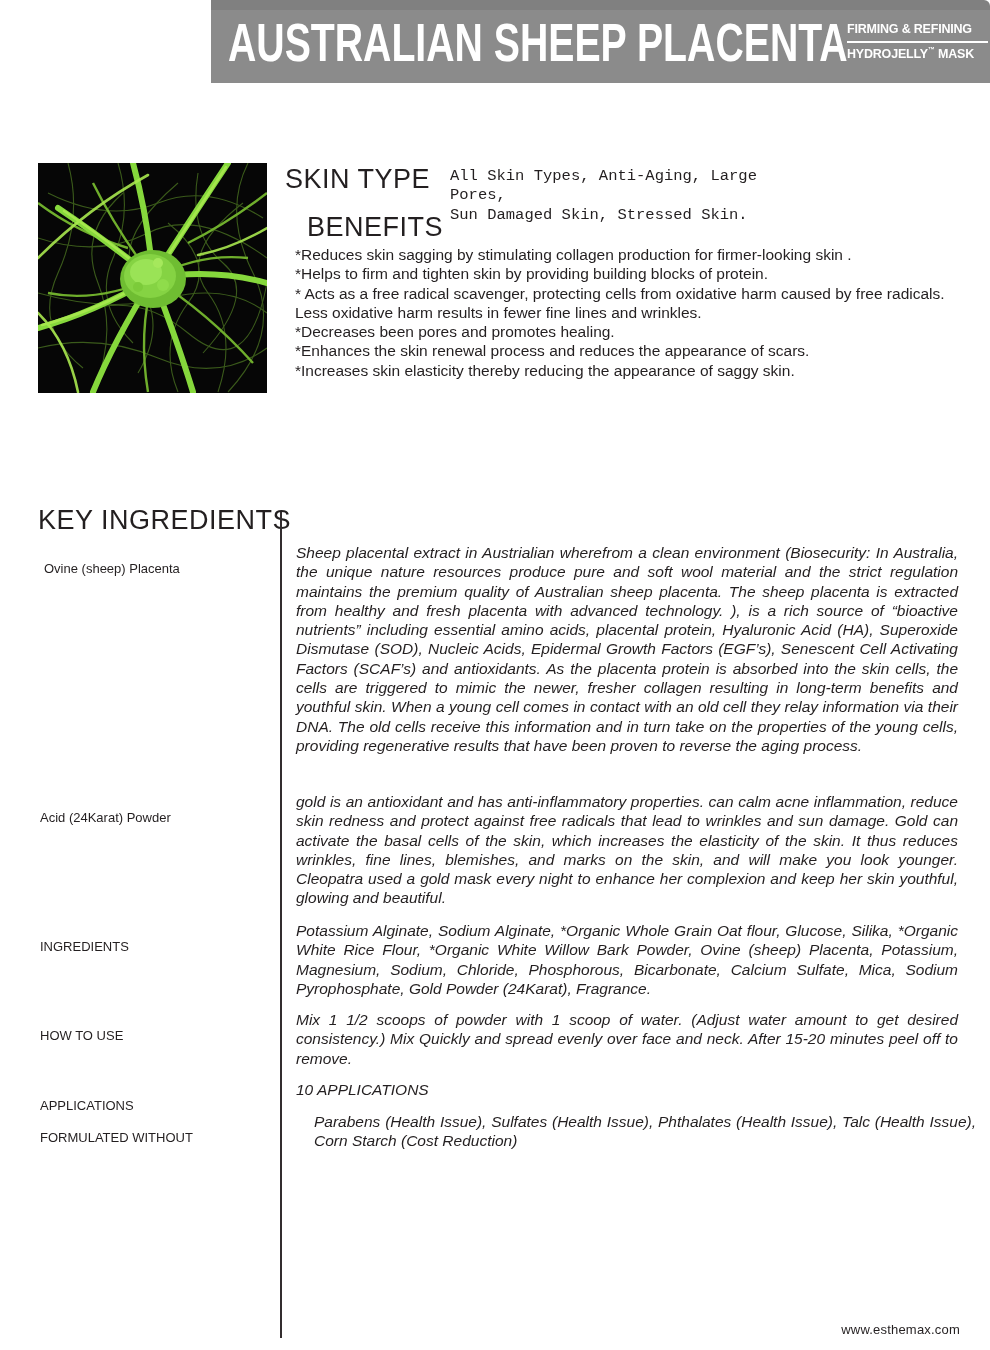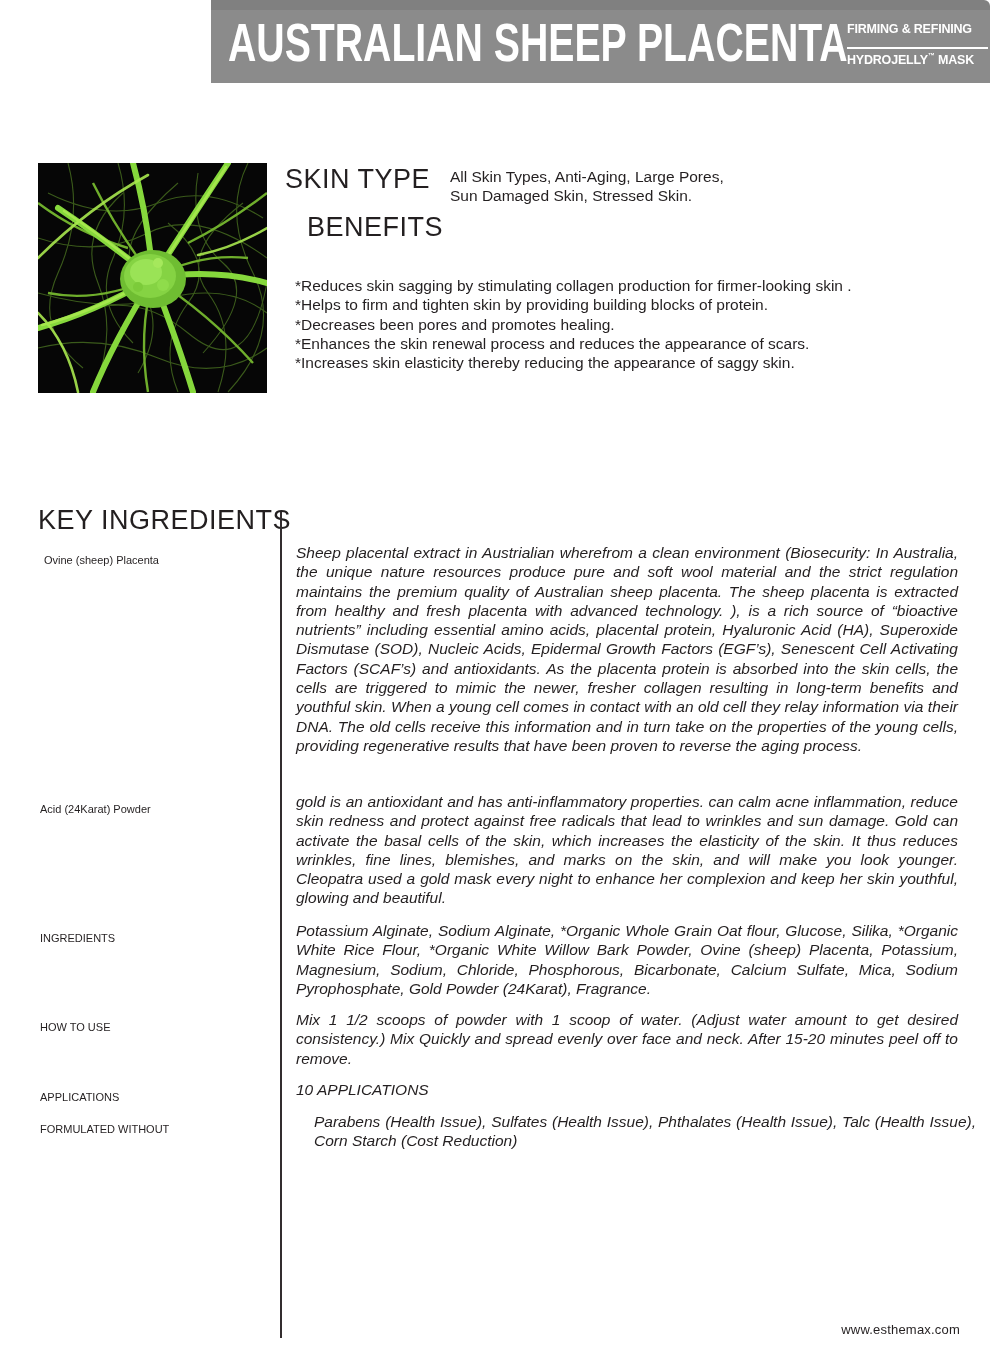--- a/index.html
+++ b/index.html
@@ -15,49 +15,49 @@
   .banner-title{
     position:absolute;left:17px;top:50%;transform:translateY(-50%) scaleX(.74);
     transform-origin:left center;white-space:nowrap;
     font-size:53px;font-weight:bold;color:#ffffff;letter-spacing:0;
   }
   .tagline{
     position:absolute;left:636px;top:22px;width:141px;color:#ffffff;
   }
   .tagline-line1{
     font-size:12.5px;font-weight:bold;letter-spacing:-.2px;white-space:nowrap;
-    padding-bottom:11px;border-bottom:2px solid #ffffff;
+    padding-bottom:5px;border-bottom:2px solid #ffffff;
   }
   .tagline-line2{
     font-size:12.5px;font-weight:bold;letter-spacing:-.2px;white-space:nowrap;
     padding-top:4px;
   }
   .tm{font-size:7px;vertical-align:top;position:relative;top:-1px;}
   
   .neuron{position:absolute;left:38px;top:163px;width:229px;height:230px;}
   
   .h-skin{position:absolute;left:285px;top:164px;font-size:27px;letter-spacing:.5px;}
   .h-benefits{position:absolute;left:307px;top:212px;font-size:27px;letter-spacing:.5px;}
   .h-key{position:absolute;left:38px;top:505px;font-size:27px;letter-spacing:.5px;}
   
   .skin-value{
     position:absolute;left:450px;top:167px;width:340px;
-    font-size:15.5px;line-height:19.3px;white-space:pre-line;
+    font-size:15.5px;line-height:19.3px;white-space:pre-line;font-family:Liberation Mono, monospace;
   }
   .benefits-list{
     position:absolute;left:295px;top:245px;width:678px;
-    font-size:15.5px;line-height:19.3px;margin-top:31px;
+    font-size:15.5px;line-height:19.3px;
   }
   
   .divider{
     position:absolute;left:280px;top:512px;width:2px;height:826px;background:#332d2f;
   }
   .ki-row{position:absolute;left:0;width:990px;}
   .ki-label{
-    position:absolute;left:40px;top:8px;width:232px;font-size:11px;line-height:19.3px;
+    position:absolute;left:40px;top:16px;width:232px;font-size:13px;line-height:19.3px;
   }
   .ki-row.first .ki-label{left:44px;}
   .ki-text{
     margin-left:296px;width:662px;font-size:15.5px;line-height:19.3px;
     text-align:justify;
     font-style:italic;
   }
   .ki-row.no-justify .ki-text{text-align:left;}
   .row1{top:543px;} .row2{top:792px;} .row3{top:921px;}
   .row4{top:1010px;} .row5{top:1080px;} .row6{top:1112px;padding-left:18px;}
@@ -135,20 +135,21 @@
   </svg>
 
   <div class="h-skin">SKIN TYPE</div>
   <div class="skin-value">All Skin Types, Anti-Aging, Large Pores,
 Sun Damaged Skin, Stressed Skin.</div>
 
   <div class="h-benefits">BENEFITS</div>
   <div class="benefits-list">
     <div>*Reduces skin sagging by stimulating collagen production for firmer-looking skin .</div>
     <div>*Helps to firm and tighten skin by providing building blocks of protein.</div>
+    <div>* Acts as a free radical scavenger, protecting cells from oxidative harm caused by free radicals.  Less oxidative harm results in fewer fine lines and wrinkles.</div>
     <div>*Decreases been pores and promotes healing.</div>
     <div>*Enhances the skin renewal process and reduces the appearance of scars.</div>
     <div>*Increases skin elasticity thereby reducing the appearance of saggy skin.</div>
   </div>
 
   <div class="h-key">KEY INGREDIENTS</div>
   <div class="divider"></div>
 
   <div class="ki-row first row1">
     <span class="ki-label">Ovine (sheep) Placenta</span>

